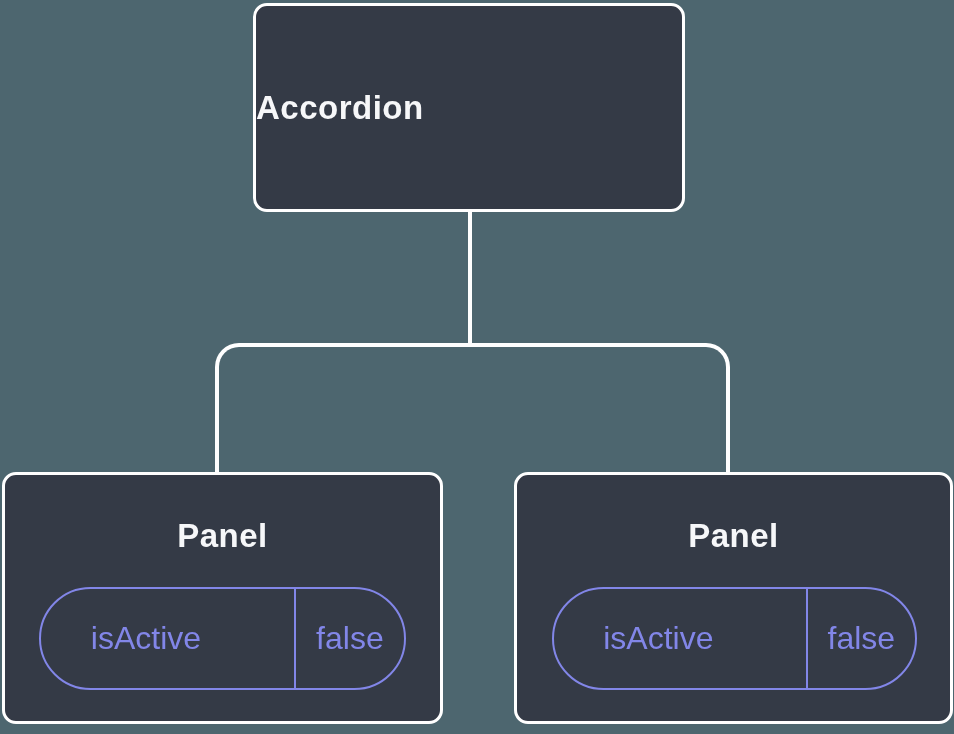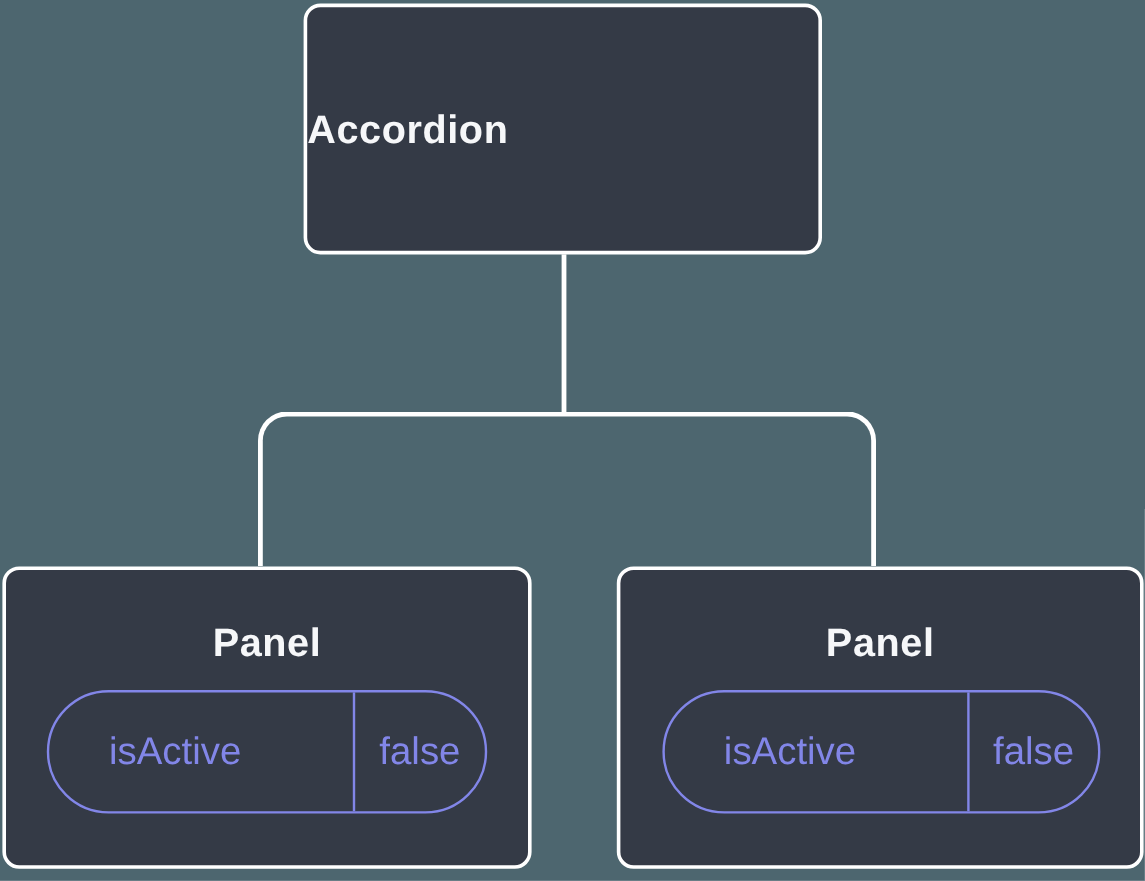--- a/index.html
+++ b/index.html
@@ -40,21 +40,21 @@
   .panel-node{
     top:472px;height:252px;
   }
   .panel-left{left:2px;width:441px;}
   .panel-right{left:514px;width:439px;}
   .panel-title{
     display:block;text-align:center;margin-top:42px;
     font-size:33px;font-weight:600;letter-spacing:0.5px;
   }
   .state-badge{
-    position:absolute;left:34px;top:100px;
+    position:absolute;left:34px;top:112px;
     width:367px;height:103px;
     box-sizing:border-box;
     border:2.5px solid var(--accent,#8286E8);
     border-radius:999px;
     display:flex;align-items:stretch;
     color:var(--accent,#8286E8);
     font-size:32px;
   }
   .panel-right .state-badge{width:365px;left:35px;}
   .state-cell{

